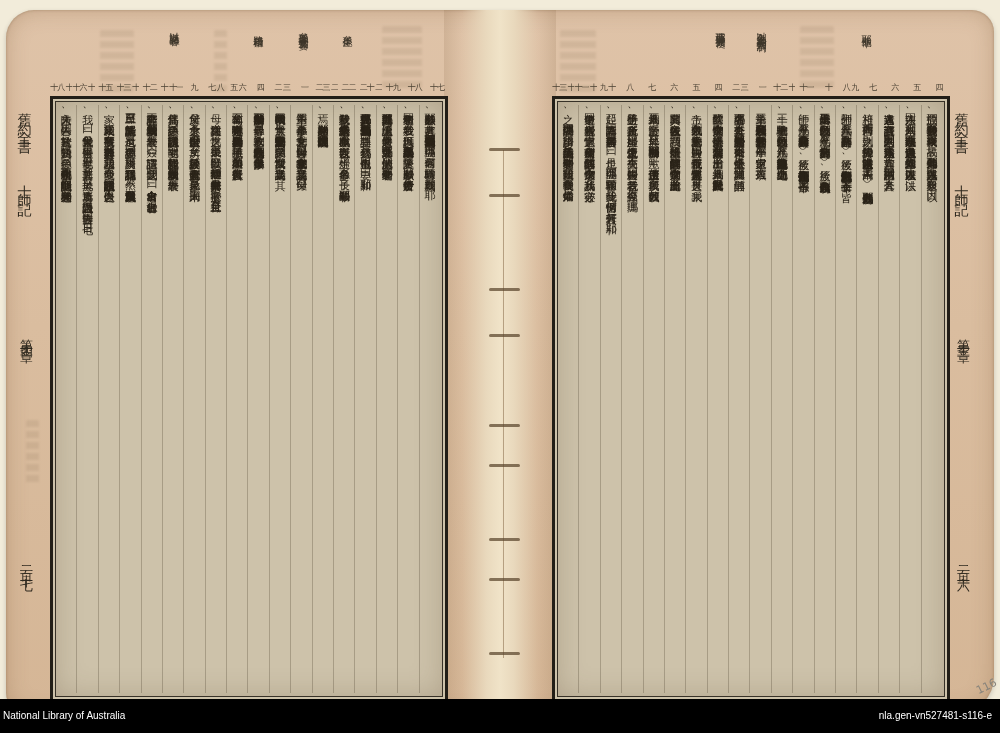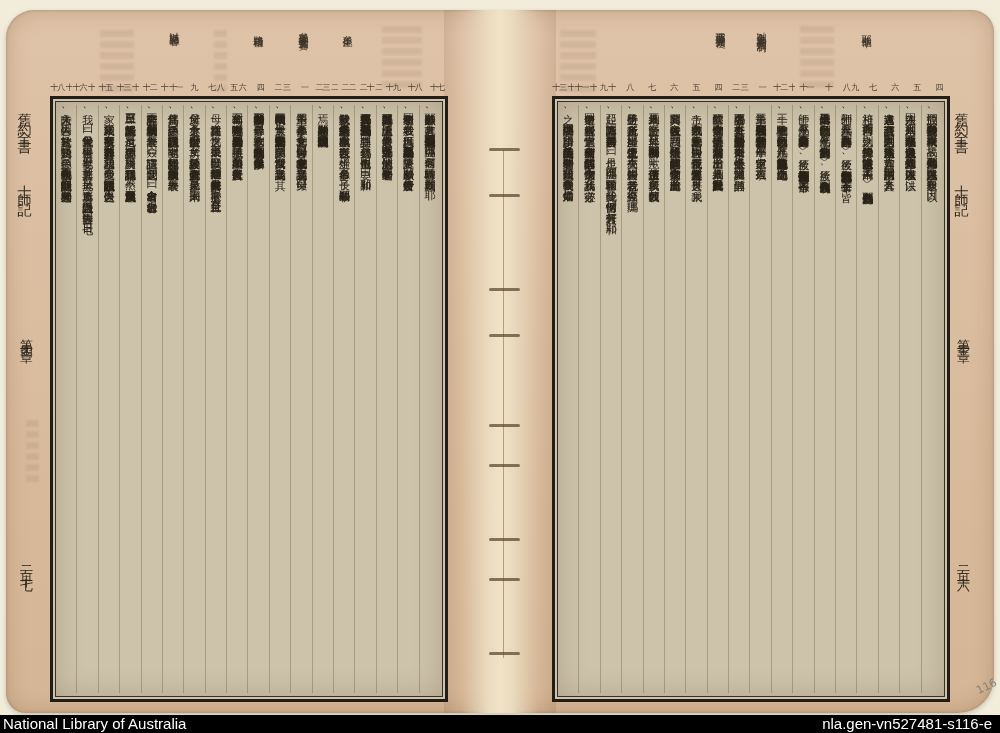--- a/index.html
+++ b/index.html
@@ -75,23 +75,23 @@
            filter:blur(1.2px); }
   .g1 { left:100px; top:30px; width:34px; }
   .g2 { left:214px; top:30px; }
   .g3 { left:382px; top:26px; width:40px; }
   .g4 { left:560px; top:30px; width:36px; }
   .g5 { left:800px; top:26px; width:34px; }
   .g6 { left:26px;  top:420px; height:66px; }
   .g7 { left:930px; top:120px; height:90px; opacity:.3; }
 
   
-  .bar { position:absolute; left:0; right:0; bottom:0; height:18px; background:#000;
+  .bar { position:absolute; left:0; right:0; bottom:0; height:34px; background:#000;
          color:#fff; display:flex; justify-content:space-between; align-items:center;
-         font-family:"Liberation Sans",sans-serif; font-size:15px; padding:0 8px 1px 3px; }
+         font-family:"Liberation Sans",sans-serif; font-size:10px; padding:0 8px 1px 3px; }
   .pencil { position:absolute; left:976px; top:680px; transform:rotate(-26deg);
             font-size:11px; color:#87837b; }
 </style>
 </head>
 <body>
 
 <div class="stage">
 
   <div class="book"></div>
 

